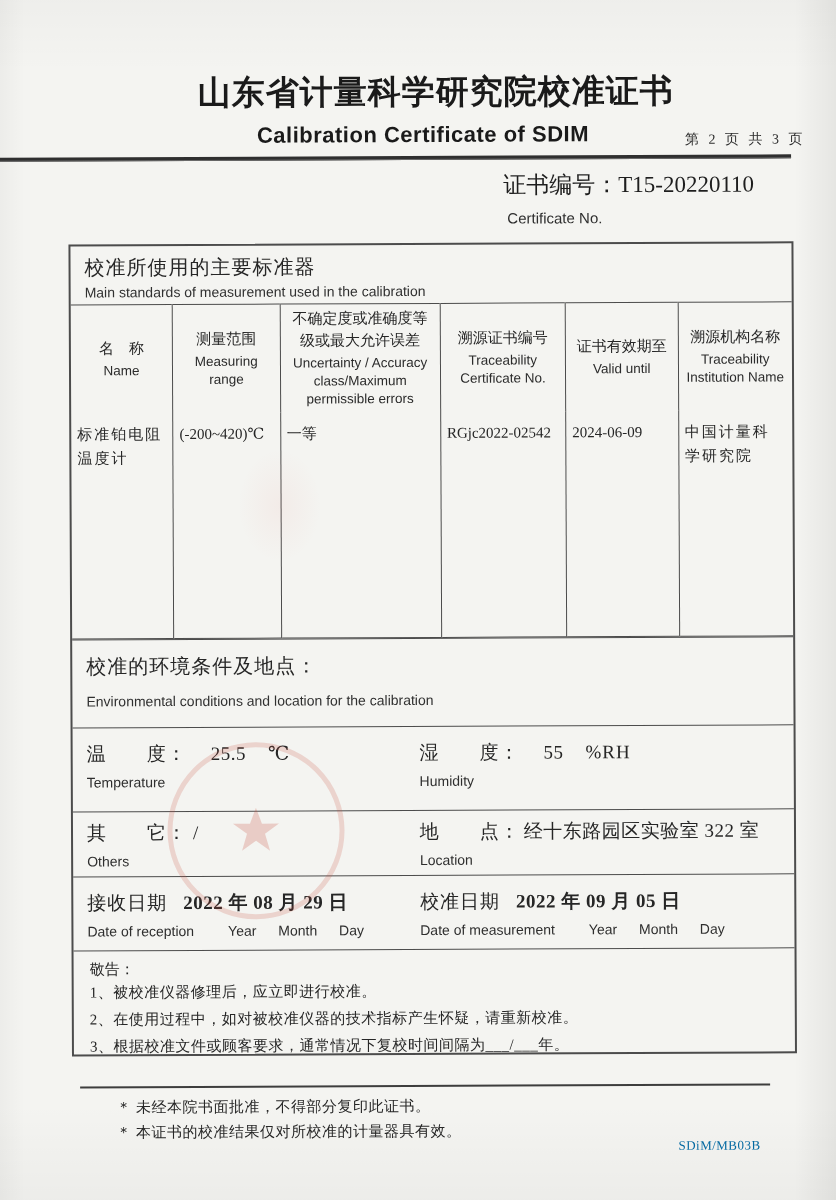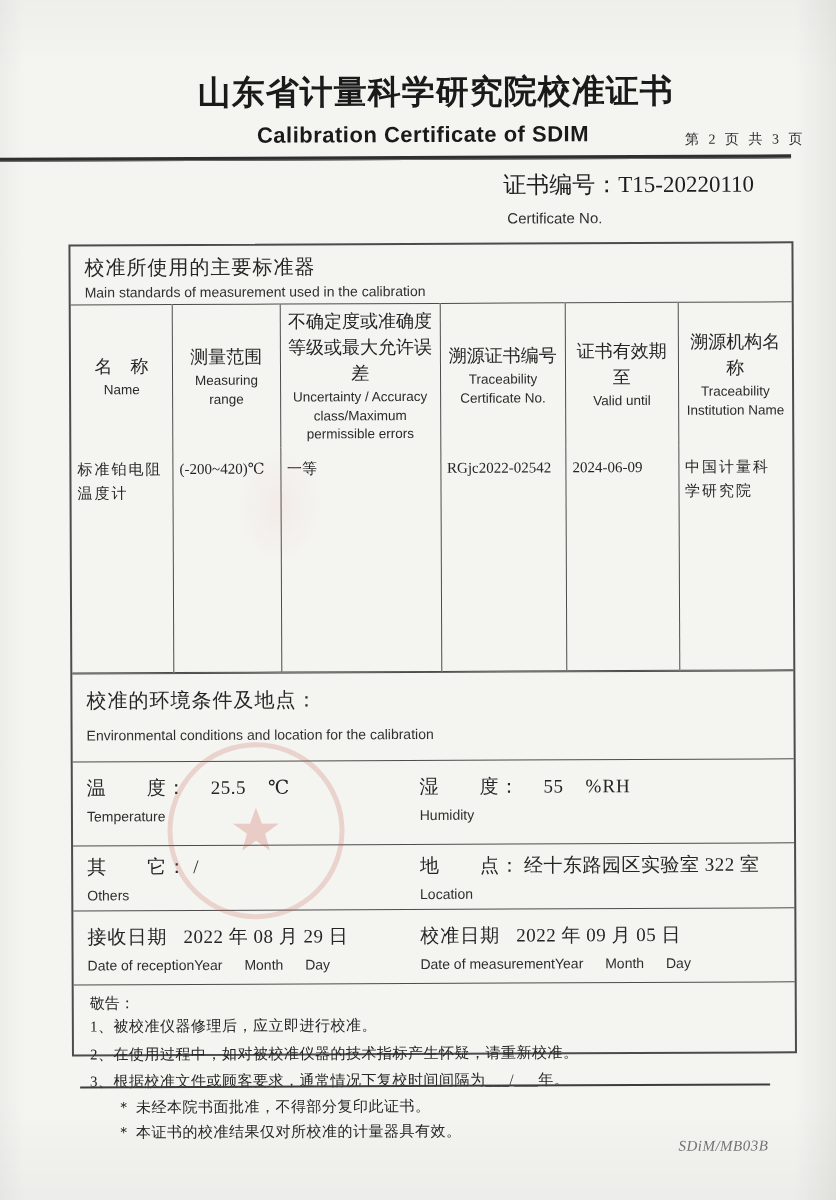--- a/index.html
+++ b/index.html
@@ -33,21 +33,21 @@
   .sec-title{height:58px;padding:8px 14px 0;}
   .sec-title .zh{font-size:20px;letter-spacing:1px;}
   .sec-title .en{font-family:"Liberation Sans","DejaVu Sans",sans-serif;font-size:14px;color:#303030;margin-top:3px;}
 
   table.standards{width:100%;border-collapse:collapse;table-layout:fixed;border-top:1px solid #4c4c4c;border-bottom:1px solid #4c4c4c;}
   table.standards th, table.standards td{border-left:1px solid #4c4c4c;padding:4px 6px;vertical-align:middle;}
   table.standards th:first-child, table.standards td:first-child{border-left:none;}
   table.standards thead tr{height:95px;}
   table.standards tbody tr{height:225px;}
   table.standards th{font-weight:normal;text-align:center;}
-  table.standards th .zh{font-size:18px;line-height:1.45;}
+  table.standards th .zh{font-size:15px;line-height:1.45;}
   table.standards th .en{font-family:"Liberation Sans","DejaVu Sans",sans-serif;font-size:13.5px;line-height:1.35;color:#2b2b2b;margin-top:2px;}
   table.standards td{vertical-align:top;font-size:15px;line-height:1.6;padding-top:9px;}
   td.c-name{letter-spacing:2px;padding-left:9px;margin-left:12px;}
   td.c-inst{letter-spacing:2px;}
 
   .env-sec{height:88px;border-top:1px solid #4c4c4c;padding:13px 14px 0;}
   .env-sec .zh{font-size:20px;letter-spacing:1px;}
   .env-sec .en{font-family:"Liberation Sans","DejaVu Sans",sans-serif;font-size:14px;color:#303030;margin-top:13px;}
 
   .tworow{border-top:1px solid #4c4c4c;display:flex;}
@@ -55,32 +55,32 @@
   .tworow .cell.l{width:46%;}
   .tworow .cell.r{width:54%;}
   .row-temp{height:84px;}
   .row-others{height:65px;}
   .row-others .cell{padding-top:8px;}
   .row-dates{height:74px;}
   .big{font-size:19px;letter-spacing:1px;white-space:nowrap;}
   .big .val{margin-left:24px;letter-spacing:0.5px;}
   .big .unit{margin-left:22px;}
   .sub{font-family:"Liberation Sans","DejaVu Sans",sans-serif;font-size:14px;color:#2e2e2e;margin-top:7px;}
-  .sub .units{word-spacing:18px;}
-  .date-line .val{margin-left:16px;}
+  .sub .units{margin-left:34px;word-spacing:18px;}
+  .date-line .val{margin-left:16px;font-weight:bold;}
 
   .notice-sec{border-top:1px solid #4c4c4c;padding:9px 16px 0;height:117px;}
   .notice-sec .n-title{font-size:15px;}
   .notice-sec .n-item{font-size:15px;line-height:1.82;letter-spacing:0.5px;}
 
   
   .footer-rule{position:absolute;left:78px;top:1085px;width:690px;height:2px;background:#3d3d3d;}
   .footer-notes{position:absolute;left:114px;top:1094px;}
   .footer-notes .f-note{font-size:15px;line-height:1.65;letter-spacing:0.5px;}
-  .form-code{position:absolute;left:676px;top:1139px;font-size:15px;color:#737373;letter-spacing:0.5px;font-style:italic;}
+  .form-code{position:absolute;left:676px;top:1139px;font-size:13px;color:#0369a1;letter-spacing:0.5px;}
 
   
   .seal{position:absolute;left:160px;top:735px;pointer-events:none;}
   .smudge{position:absolute;left:225px;top:430px;width:110px;height:150px;border-radius:50%;
     background:radial-gradient(closest-side, rgba(225,120,110,0.07), rgba(225,120,110,0) 75%);pointer-events:none;}
 </style>
 </head>
 <body>
 
 <div class="content">

